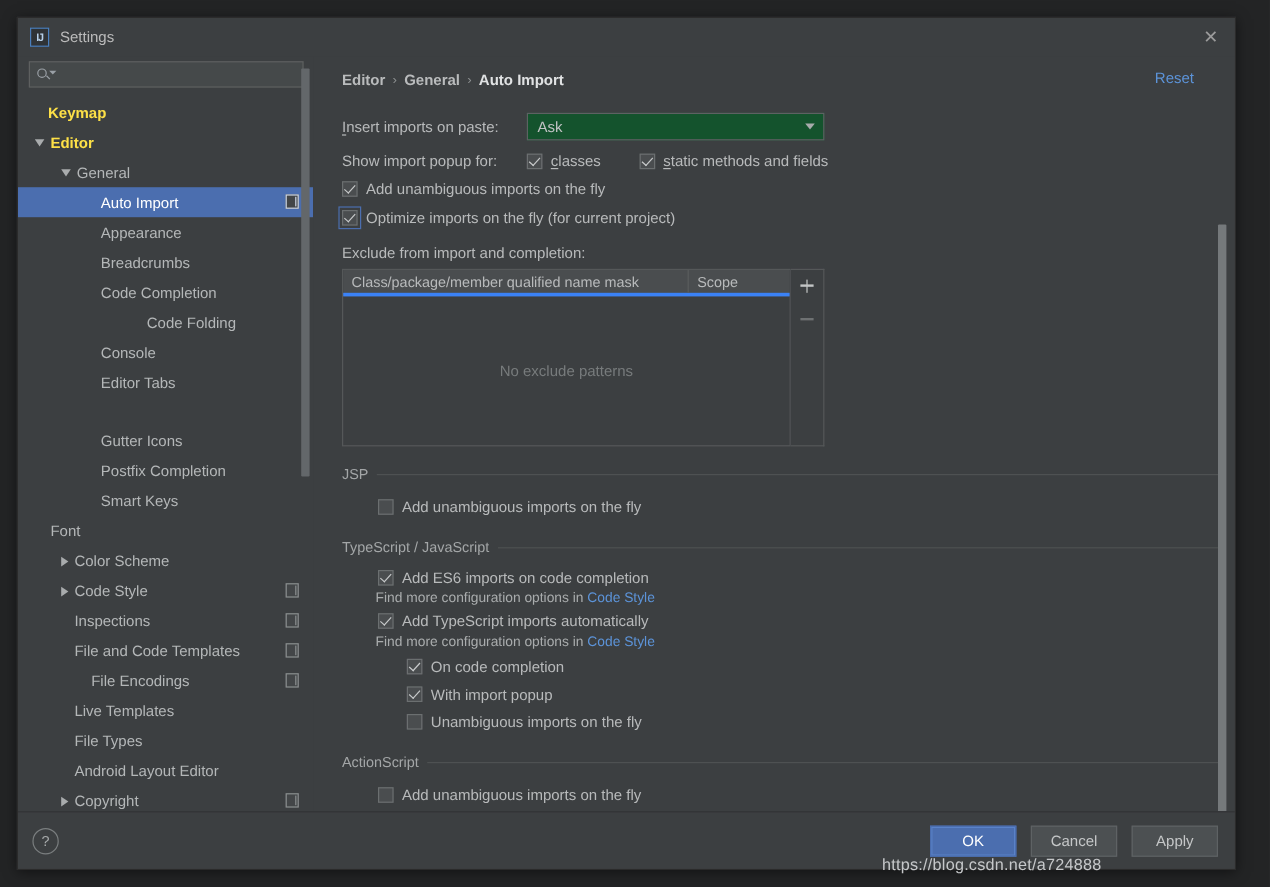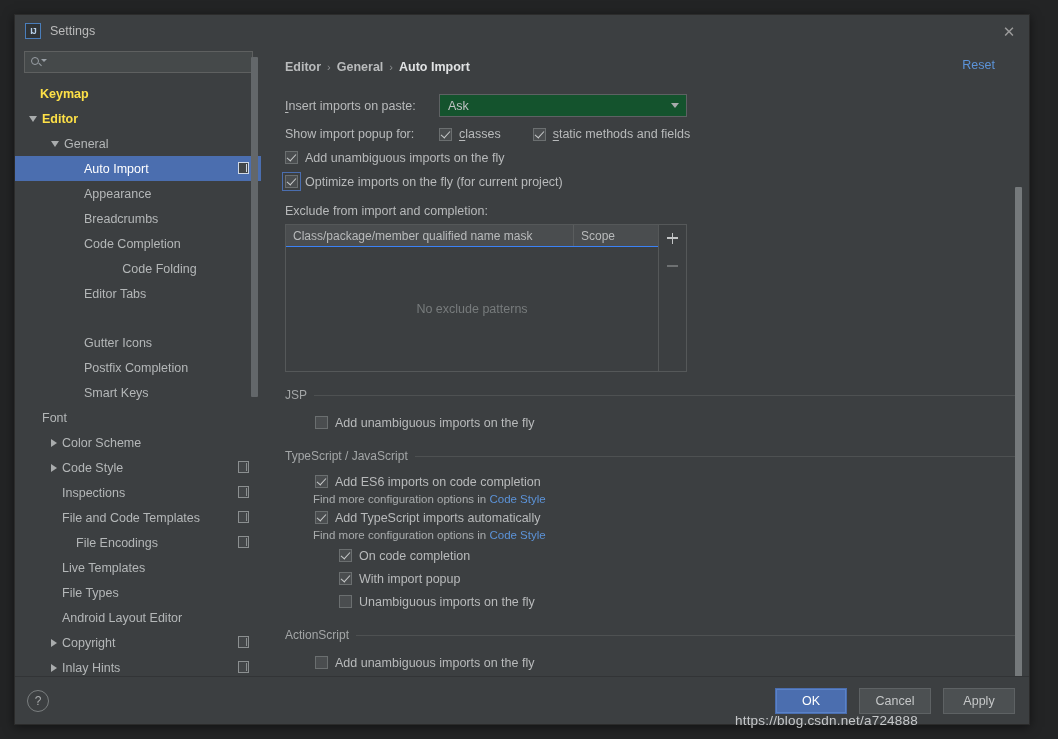--- a/index.html
+++ b/index.html
@@ -192,21 +192,21 @@
   .gap { width: 32px; }
   
   .excl-label { margin-top: 12px; }
   .tablewrap { margin-top: 6px; display: flex; }
   .table {
     width: 374px; height: 148px;
     border: 1px solid #555859;
     background: #3c3f41;
     display: flex; flex-direction: column;
   }
-  .thead { display: flex; height: 22px; background: #4a4d4f; border-bottom: 1px solid #3b82f6; }
+  .thead { display: flex; height: 22px; background: #4a4d4f; border-bottom: 3px solid #3b82f6; }
   .th {
     font-size: 12px; color: #b8babb;
     display: flex; align-items: center; padding-left: 7px;
   }
   .th.c1 { flex: 1 1 auto; border-right: 1px solid #5a5d5e; }
   .th.c2 { width: 84px; }
   .tbody {
     flex: 1; display: flex; align-items: center; justify-content: center;
     color: #777b7c; font-size: 12.5px;
   }
@@ -339,20 +339,24 @@
           <div class="tree-row" style="padding-left: 58px;">
             <span class="arrow none"></span>
             <span class="tree-label">Code Completion</span>
           </div>
           <div class="tree-row" style="padding-left: 44px; justify-content: center;">
             <span class="arrow none"></span>
             <span class="tree-label">Code Folding</span>
           </div>
           <div class="tree-row" style="padding-left: 58px;">
             <span class="arrow none"></span>
+            <span class="tree-label">Console</span>
+          </div>
+          <div class="tree-row" style="padding-left: 58px;">
+            <span class="arrow none"></span>
             <span class="tree-label">Editor Tabs</span>
           </div>
           <div class="tree-row" style="padding-left: 58px; margin-top: 24px;">
             <span class="arrow none"></span>
             <span class="tree-label">Gutter Icons</span>
           </div>
           <div class="tree-row" style="padding-left: 58px;">
             <span class="arrow none"></span>
             <span class="tree-label">Postfix Completion</span>
           </div>

